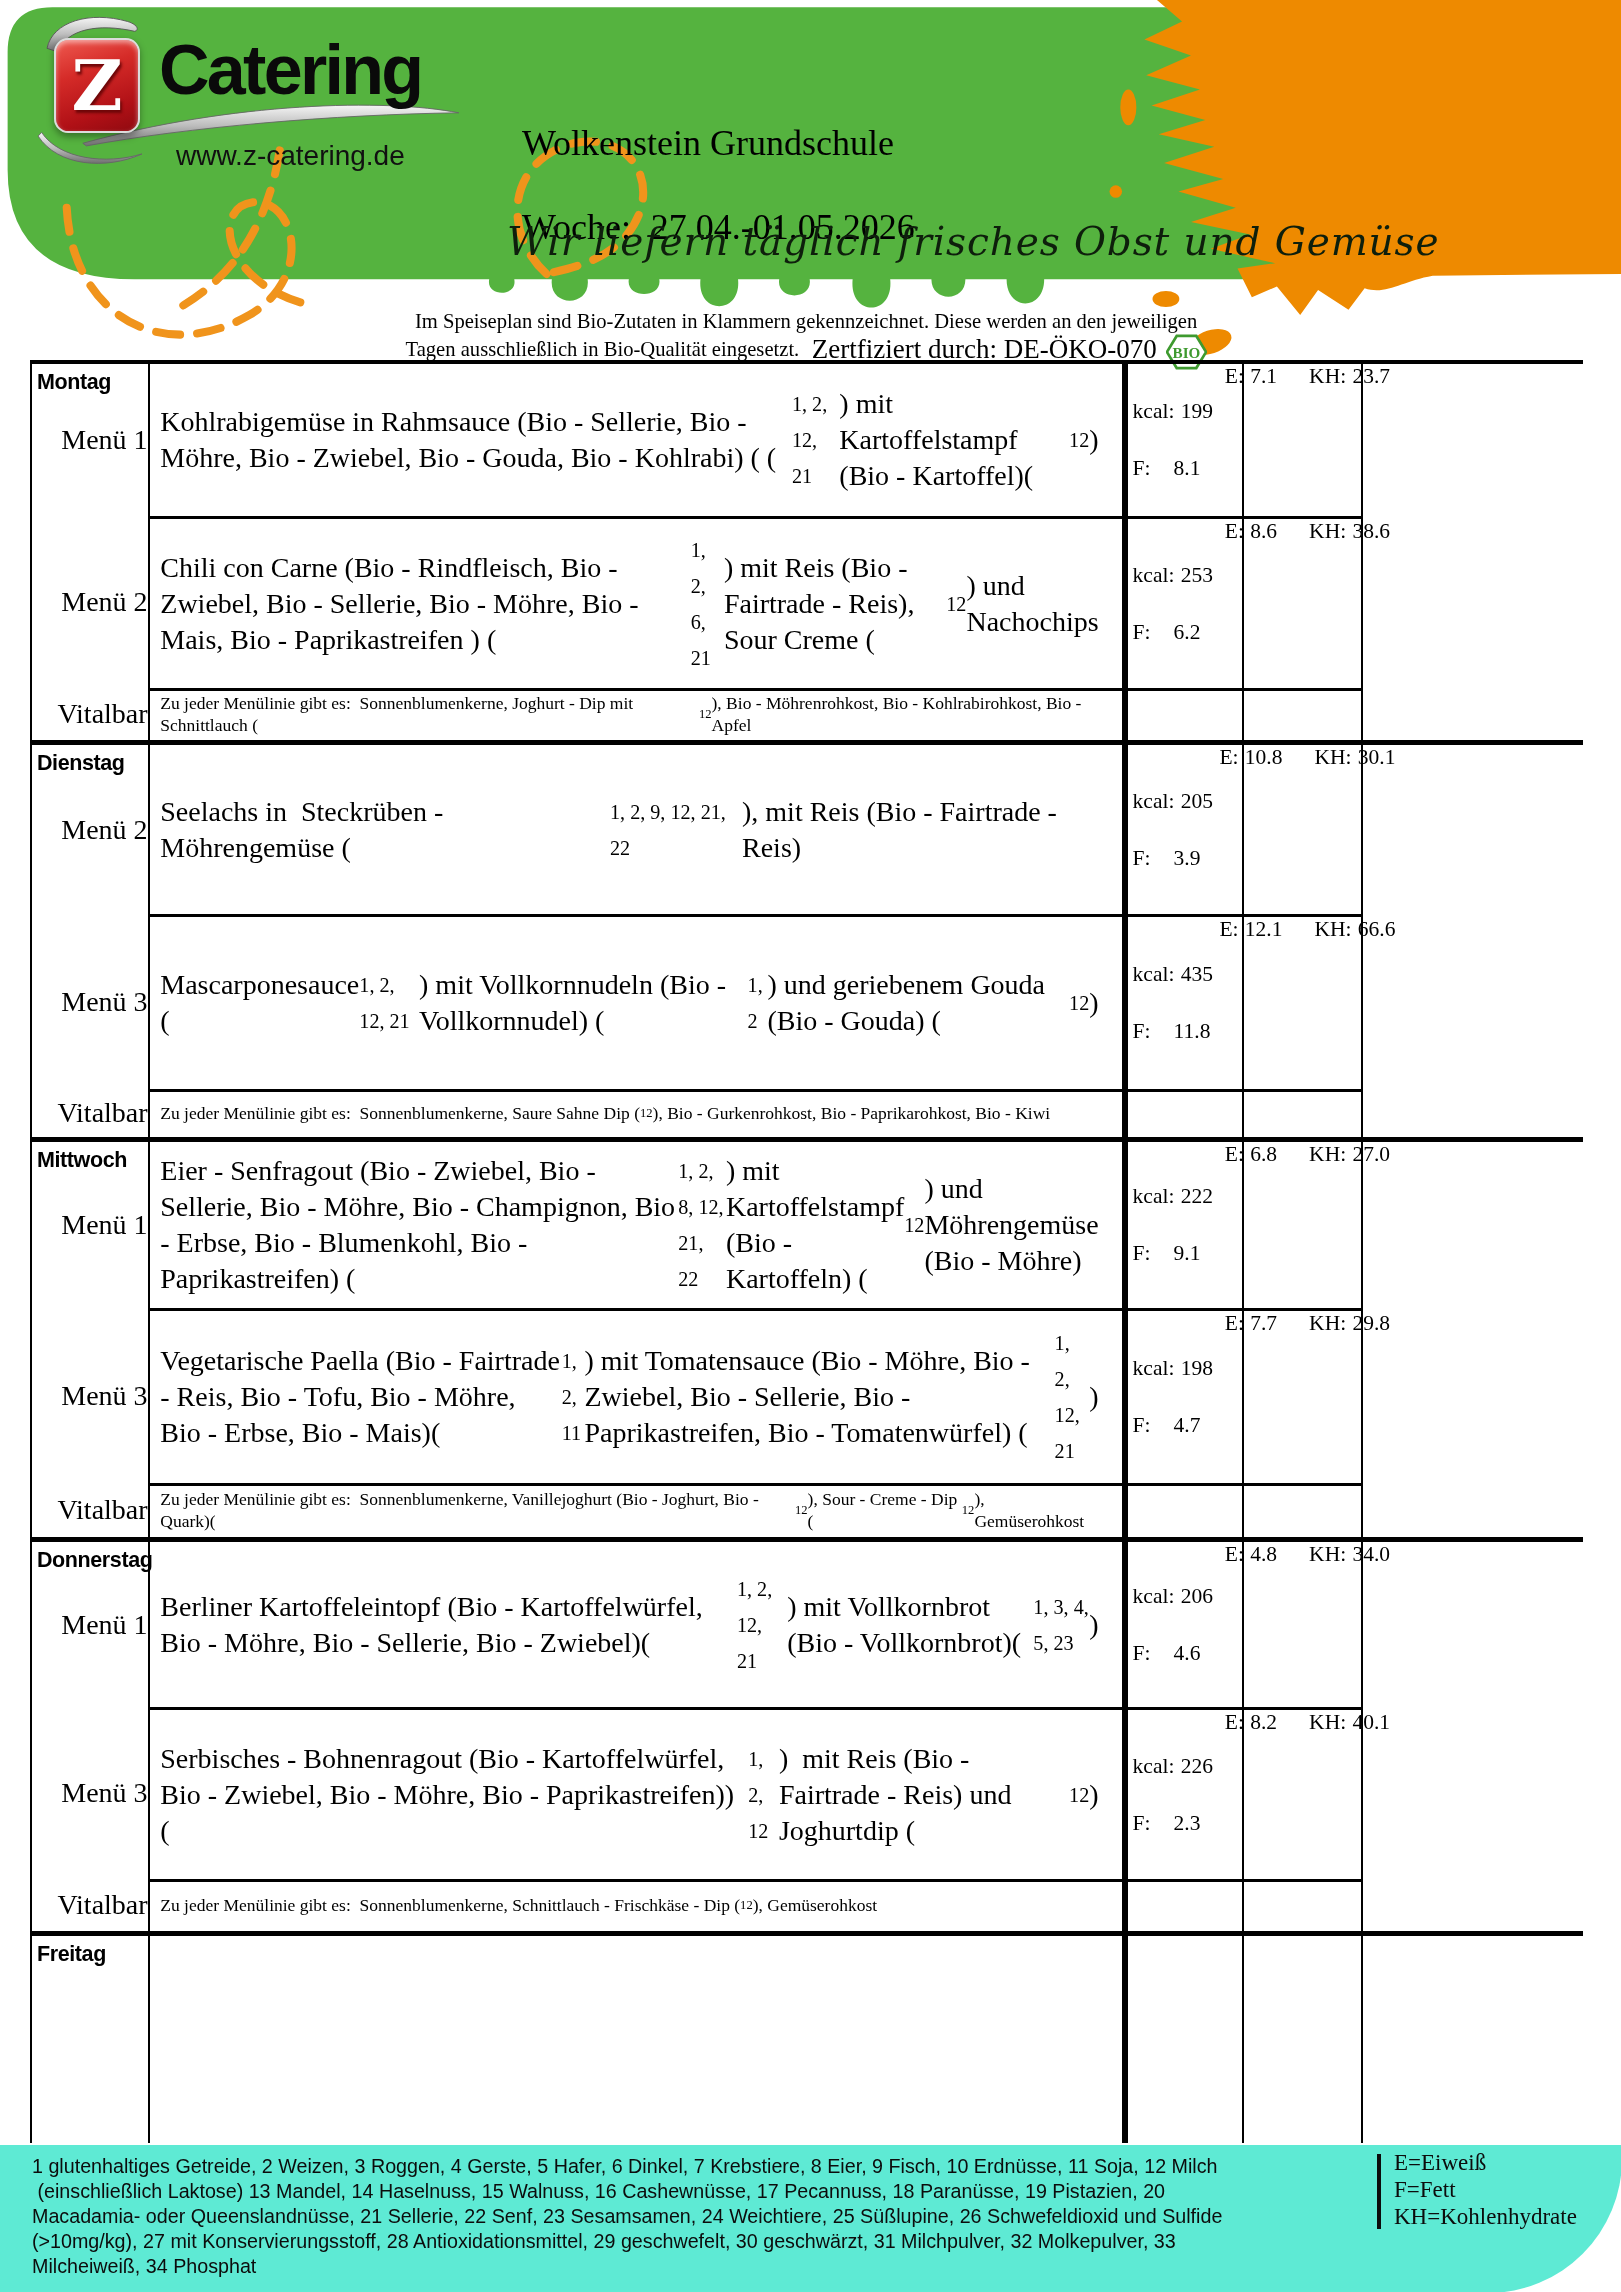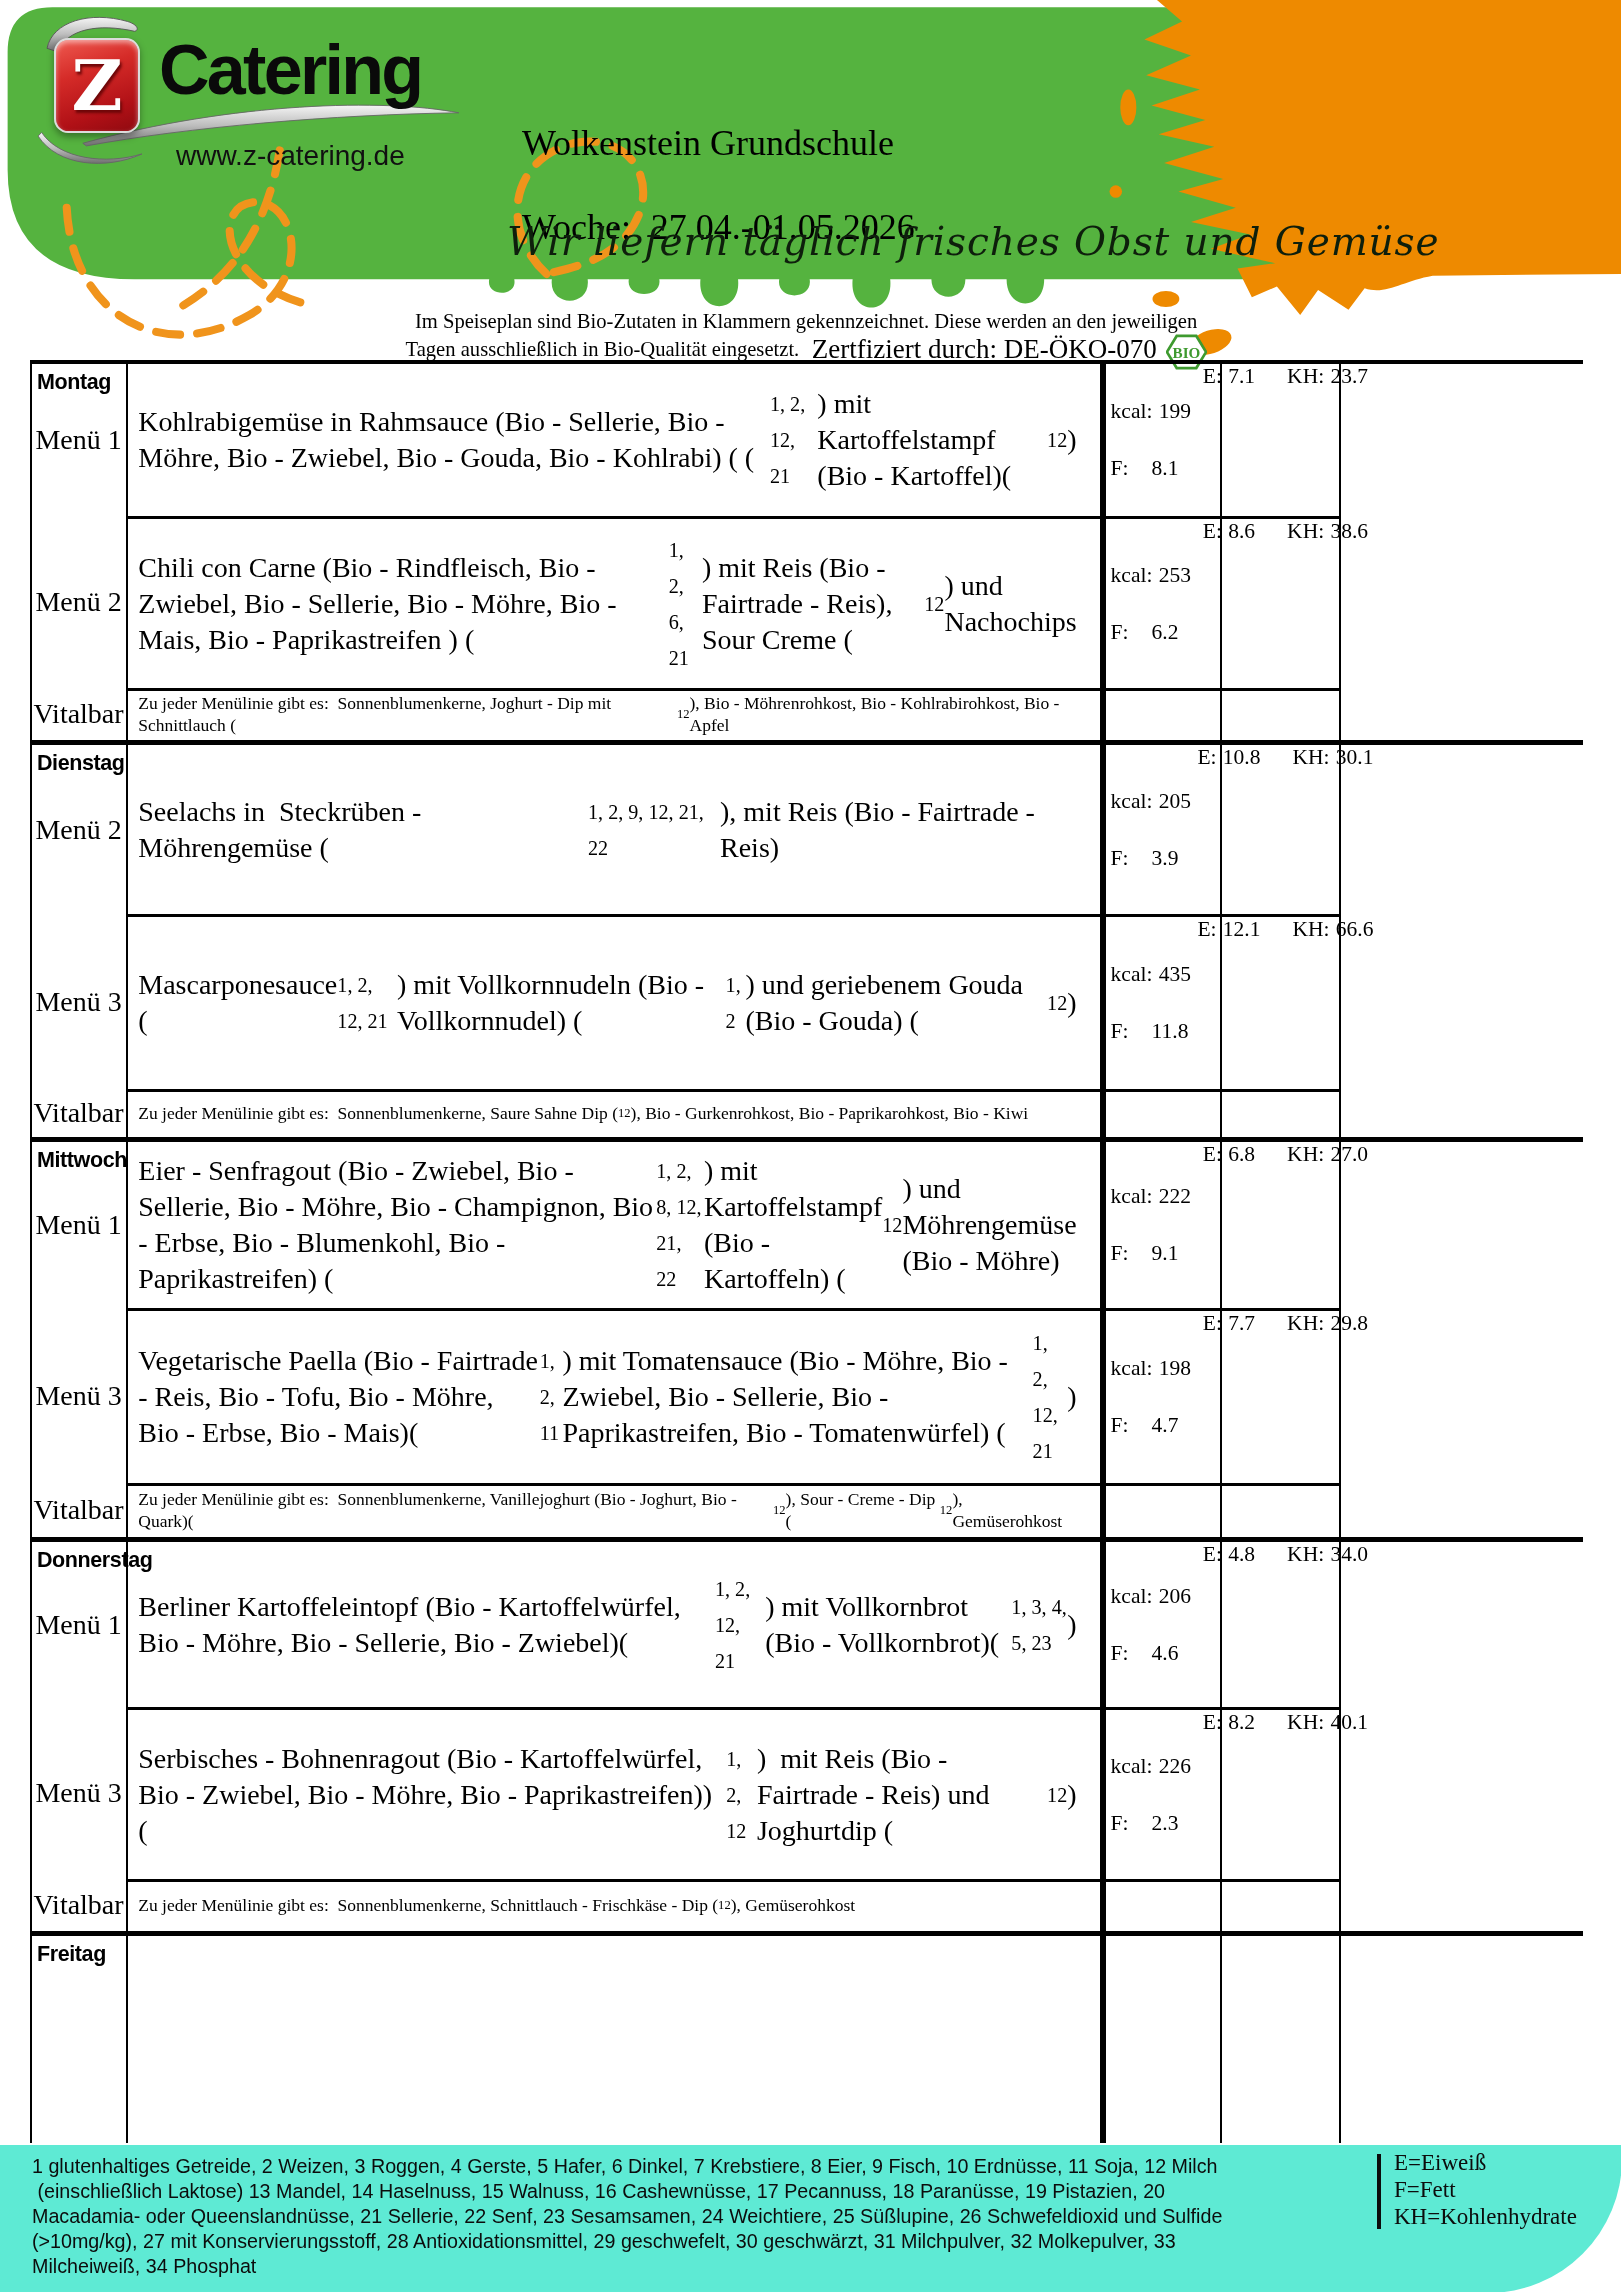--- a/index.html
+++ b/index.html
@@ -30,22 +30,22 @@
   .bio-note-l2 .n2{font-size:20.6px;}
   .bio-note-l2 .cert{font-size:27px;margin-left:12.5px;}
   .bio-badge{margin-left:9px;margin-top:3.6px;}
   
   #menu-table{position:absolute;left:29.6px;top:360px;width:1553px;border-left:2.7px solid #000;box-sizing:border-box;}
   .section{position:relative;border-top:5.4px solid #000;}
   .section.first{border-top-width:4.5px;}
   .day-name{position:absolute;left:5.4px;top:6.3px;font-family:"Liberation Sans", sans-serif;
             font-weight:bold;font-size:21.5px;letter-spacing:-0.4px;z-index:2;}
   .row{display:flex;box-sizing:border-box;}
-  .cl{width:96px;border-right:2.7px solid #000;box-sizing:border-box;display:flex;
-      align-items:center;justify-content:center;font-size:28px;}
+  .cl{width:118px;border-right:2.7px solid #000;box-sizing:border-box;display:flex;
+      align-items:center;justify-content:flex-end;font-size:28px;}
   .cd{width:978px;border-right:6.3px solid #000;box-sizing:border-box;display:flex;
       align-items:center;padding:3.6px 23px 3.6px 10.7px;font-size:28px;line-height:36px;
       white-space:pre-wrap;}
   .ck{width:116px;border-right:2.7px solid #000;box-sizing:border-box;display:flex;
       flex-direction:column;justify-content:center;gap:32px;padding-left:5px;font-size:21.5px;}
   .ce{width:119px;border-right:2.7px solid #000;box-sizing:border-box;display:flex;
       flex-direction:row;justify-content:center;gap:32px;padding-left:10.7px;font-size:21.5px;}
   .row + .row .cd, .row + .row .ck, .row + .row .ce{border-top:3.6px solid #000;}
   .vb .cd{font-size:17.5px;line-height:21.5px;padding-top:1.8px;}
   .nlab{margin-right:6.3px;}

